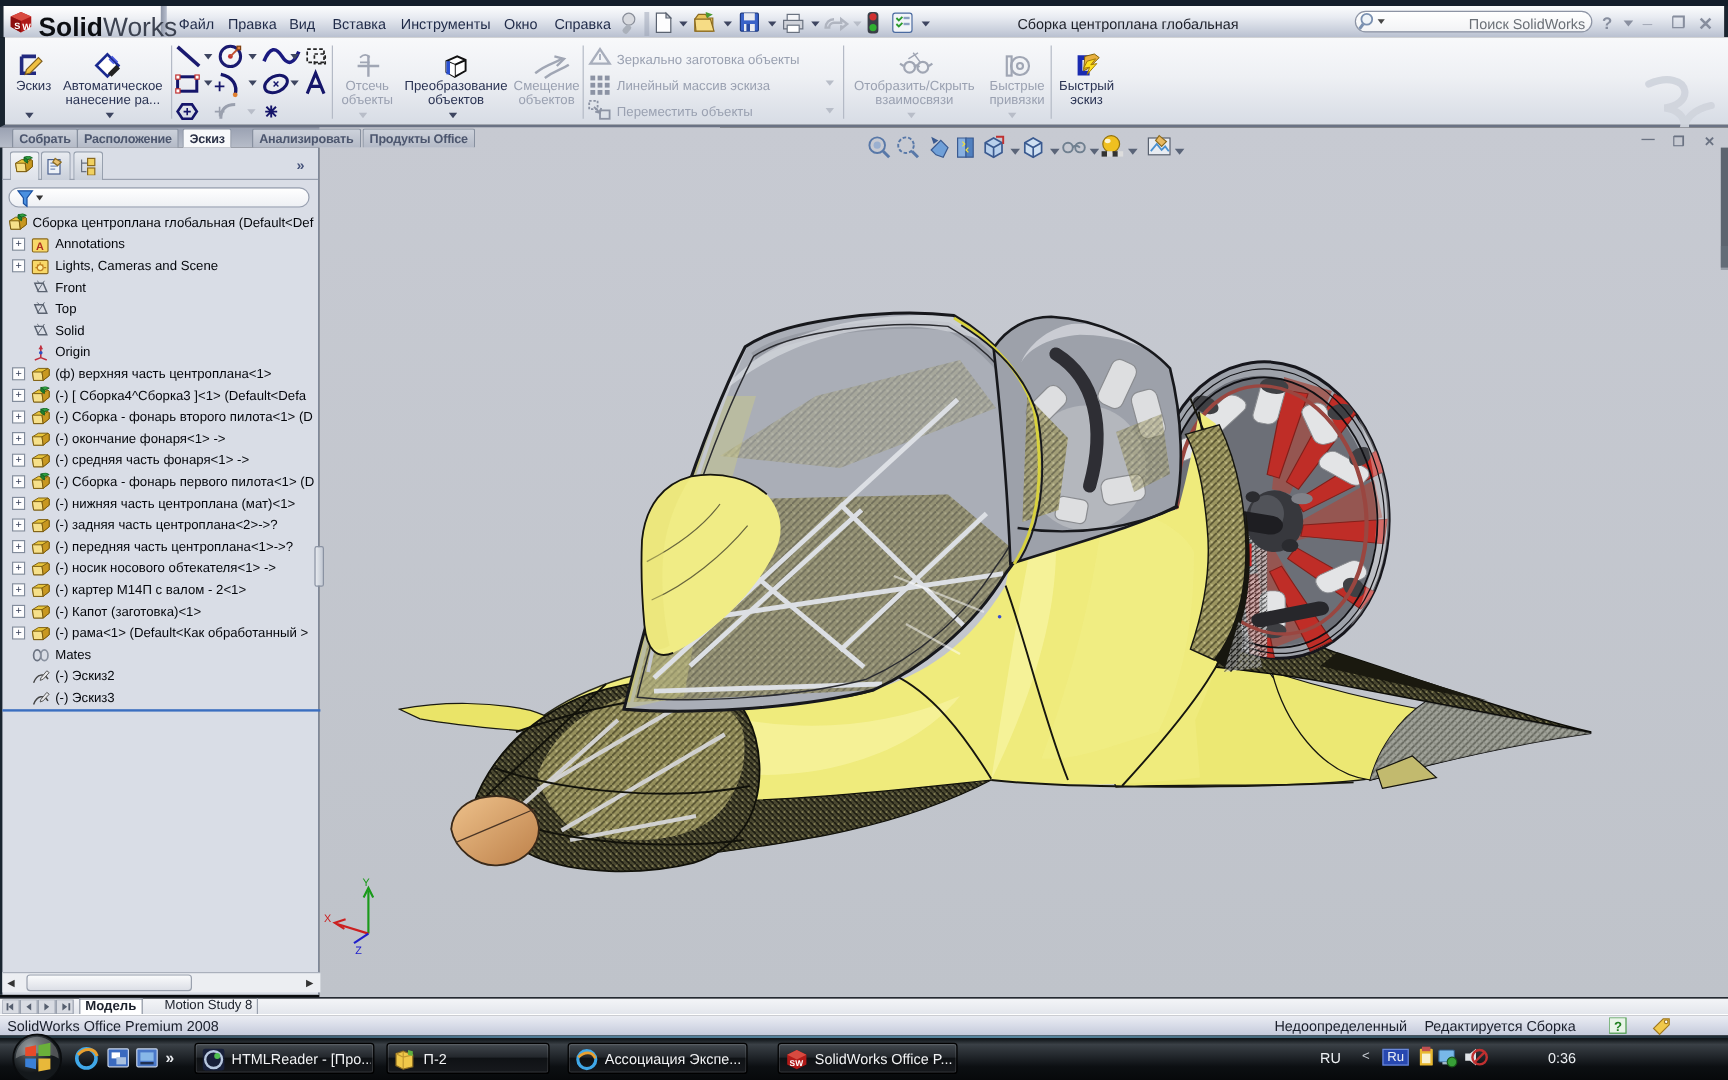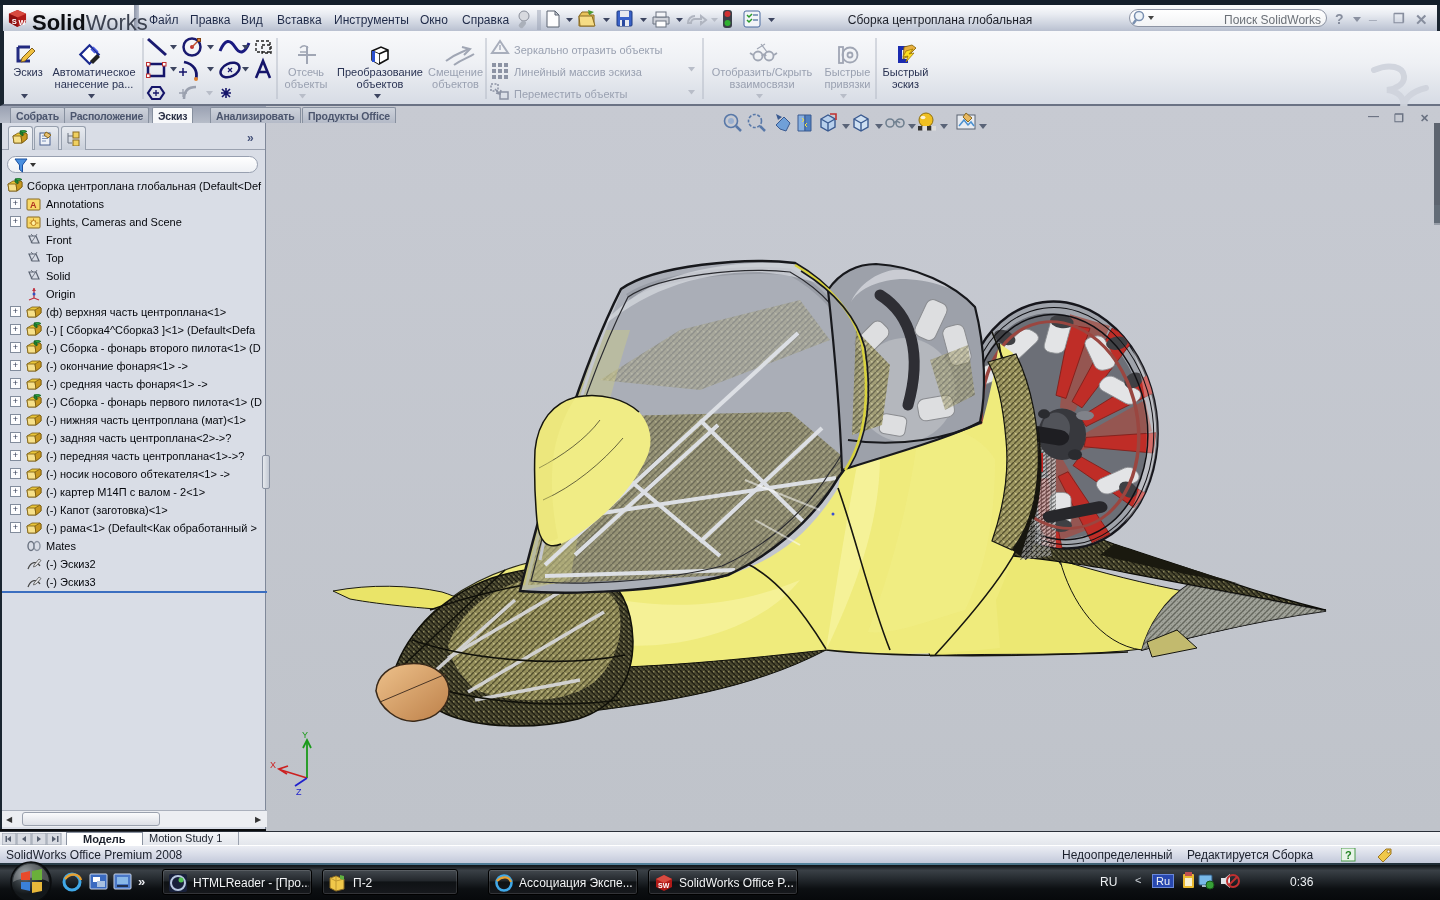--- a/index.html
+++ b/index.html
@@ -48,21 +48,21 @@
 .plus:before{content:"+";}
 .ticon{position:absolute;top:1px;width:16px;height:16px;}
 #treeline{position:absolute;left:0;top:468px;width:265px;height:2px;background:#3b6ec0;}
 #splitgrip{left:262px;top:455px;width:8px;height:34px;background:linear-gradient(90deg,#e6e9ee,#c2c8d3);border:1px solid #8a92a2;border-radius:2px;z-index:30;}
 
 #pscroll{position:absolute;left:0;top:687px;width:265px;height:17px;background:#eceef2;border-top:1px solid #aab0bc;}
 #pthumb{position:absolute;left:20px;top:1px;width:138px;height:14px;background:linear-gradient(#fafbfc,#dcdfe6);border:1px solid #9aa1ae;border-radius:3px;}
 .sarrow{position:absolute;top:4px;font-size:8px;color:#333;}
 
 #modeltabs{left:0;top:831px;width:1440px;height:14px;background:linear-gradient(#f4f5f8,#e3e6ec);border-top:1px solid #2a2f38;}
-.mtab{position:absolute;top:0;height:13px;font-size:11px;color:#1c212c;padding:0 16px;border-right:1px solid #9aa1ae;}
+.mtab{position:absolute;top:0;height:13px;font-size:11px;color:#1c212c;padding:0 4px;border-right:1px solid #9aa1ae;}
 #statusbar{left:0;top:845px;width:1440px;height:18px;background:linear-gradient(#eceef4 0%,#d8dce8 50%,#c3c9da 100%);border-top:1px solid #fff;font-size:12px;color:#1a1f2b;}
 
 #taskbar{left:0;top:863px;width:1440px;height:37px;background:linear-gradient(#0e1114 0%,#13181c 8%,#3a4046 20%,#23282d 45%,#0c0f12 70%,#07090b 100%);}
 #taskbar:before{content:"";position:absolute;left:0;top:0;width:100%;height:2px;background:linear-gradient(90deg,#24353f,#4e7a95 30%,#56869f 60%,#1d2a33);}
 .tbtn{position:absolute;top:6px;height:26px;background:linear-gradient(#43494f 0%,#23272c 45%,#0f1215 50%,#17191d 100%);border:1px solid #000;border-radius:3px;box-shadow:inset 0 0 0 1px rgba(255,255,255,0.12);color:#f2f3f5;font-size:12px;}
 .tbtn .cap{position:absolute;left:30px;top:6px;white-space:nowrap;overflow:hidden;}
 .tray{position:absolute;color:#eef1f4;font-size:12px;}
 </style></head>
 <body>
 <div id="win">
@@ -268,21 +268,21 @@
   <g fill="none" stroke="#d0d4dd" stroke-width="6" opacity="0.95" stroke-linecap="round">
    <path d="M1374,39 C1390,32 1403,36 1404,45 C1405,53 1396,58 1387,59 C1397,60 1405,66 1403,75 C1400,86 1382,96 1364,101"></path>
    <path d="M1426,57 C1412,60 1402,69 1405,77 C1408,84 1419,84 1424,82 C1430,80 1434,85 1430,91 C1424,99 1410,102 1398,98"></path>
   </g>
  </svg>
  <div class="tblabel" style="left:10px;top:66px;width:36px;">Эскиз</div>
  <div class="tblabel" style="left:50px;top:66px;width:88px;">Автоматическое<br>нанесение ра...</div>
  <div class="tblabel gray" style="left:283px;top:66px;width:46px;">Отсечь<br>объекты</div>
  <div class="tblabel" style="left:335px;top:66px;width:90px;">Преобразование<br>объектов</div>
  <div class="tblabel gray" style="left:428px;top:66px;width:55px;">Смещение<br>объектов</div>
- <div class="tblabel gray" style="left:514px;top:44px;">Зеркально отразить объекты</div>
+ <div class="tblabel gray" style="left:514px;top:44px;">Зеркально заготовка объекты</div>
  <div class="tblabel gray" style="left:514px;top:66px;">Линейный массив эскиза</div>
  <div class="tblabel gray" style="left:514px;top:88px;">Переместить объекты</div>
  <div class="tblabel gray" style="left:706px;top:66px;width:112px;">Отобразить/Скрыть<br>взаимосвязи</div>
  <div class="tblabel gray" style="left:820px;top:66px;width:55px;">Быстрые<br>привязки</div>
  <div class="tblabel" style="left:878px;top:66px;width:55px;">Быстрый<br>эскиз</div>
  <div class="abs" id="tabstrip"></div>
  <div class="ctab" style="left:10px;">Собрать</div>
  <div class="ctab" style="left:64px;">Расположение</div>
  <div class="ctab active" style="left:152px;">Эскиз</div>
  <div class="ctab" style="left:210px;">Анализировать</div>
@@ -810,21 +810,21 @@
      <g fill="#555e6e">
           <path d="M9,3 l-4,3 4,3 z"></path>
           <rect x="3.5" y="3" width="1.5" height="6"></rect>
           <path d="M24,3 l-4,3 4,3 z"></path>
           <path d="M35,3 l4,3 -4,3 z"></path>
           <path d="M50,3 l4,3 -4,3 z"></path>
           <rect x="55" y="3" width="1.5" height="6"></rect>
         </g>
    </svg>
    <div class="mtab" style="left:66px;font-weight:700;background:#fff;border:1px solid #8a92a0;border-bottom:none;">Модель</div>
-   <div class="mtab" style="left:133px;">Motion Study 1</div>
+   <div class="mtab" style="left:133px;">Motion Study 8</div>
  </div>
  <div class="abs" id="statusbar">
    <span style="position:absolute;left:6px;top:2px;">SolidWorks Office Premium 2008</span>
    <span style="position:absolute;left:1062px;top:2px;">Недоопределенный</span>
    <span style="position:absolute;left:1187px;top:2px;">Редактируется Сборка</span>
    <svg style="position:absolute;left:1341px;top:2px;" width="15" height="14" viewBox="0 0 15 14">
         <rect x="0" y="0" width="14" height="13" fill="#e8f4e8" stroke="#4a9a4a"></rect>
         <text x="4" y="11" font-size="11" font-weight="bold" fill="#208020">?</text>
       </svg>
    <svg style="position:absolute;left:1376px;top:1px;" width="18" height="16" viewBox="0 0 18 16">
@@ -873,21 +873,21 @@
      <span class="cap" style="width:116px;">HTMLReader - [Про...</span>
    </div>
    <div class="tbtn" style="left:322px;width:136px;">
      <svg style="position:absolute;left:5px;top:3px;" width="20" height="20" viewBox="0 0 20 20">
           <path d="M2,5 l6,-2 8,3 v10 l-8,2 -6,-3 Z" fill="#f0c84a" stroke="#8a6a20"></path>
           <path d="M8,3 v14 M2,5 l6,3 8,-2" fill="none" stroke="#c09830"></path>
           <path d="M12,2 l4,1 v4 l-4,-1 Z" fill="#60b040"></path>
         </svg>
      <span class="cap" style="width:100px;">П-2</span>
    </div>
-   <div class="tbtn" style="left:488px;width:150px;padding-left:33px;">
+   <div class="tbtn" style="left:473px;width:150px;padding-left:33px;">
      <svg style="position:absolute;left:5px;top:3px;" width="20" height="20" viewBox="0 0 20 20">
           <circle cx="10" cy="10" r="7.5" fill="none" stroke="#40a8e8" stroke-width="2.6"></circle>
           <path d="M3,8 c5,-5 12,-5 14,1" fill="none" stroke="#e8a030" stroke-width="2.2"></path>
         </svg>
      <span class="cap" style="width:116px;">Ассоциация Экспе...</span>
    </div>
    <div class="tbtn" style="left:648px;width:150px;">
      <svg style="position:absolute;left:5px;top:3px;" width="20" height="20" viewBox="0 0 20 20">
           <polygon points="10,2 18,6 18,14 10,18 2,14 2,6" fill="#b01a18"></polygon>
           <polygon points="10,2 18,6 10,10 2,6" fill="#d84a40"></polygon>

